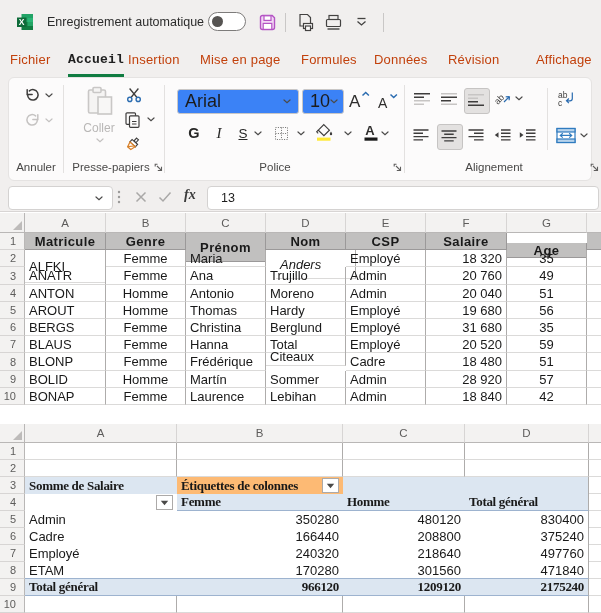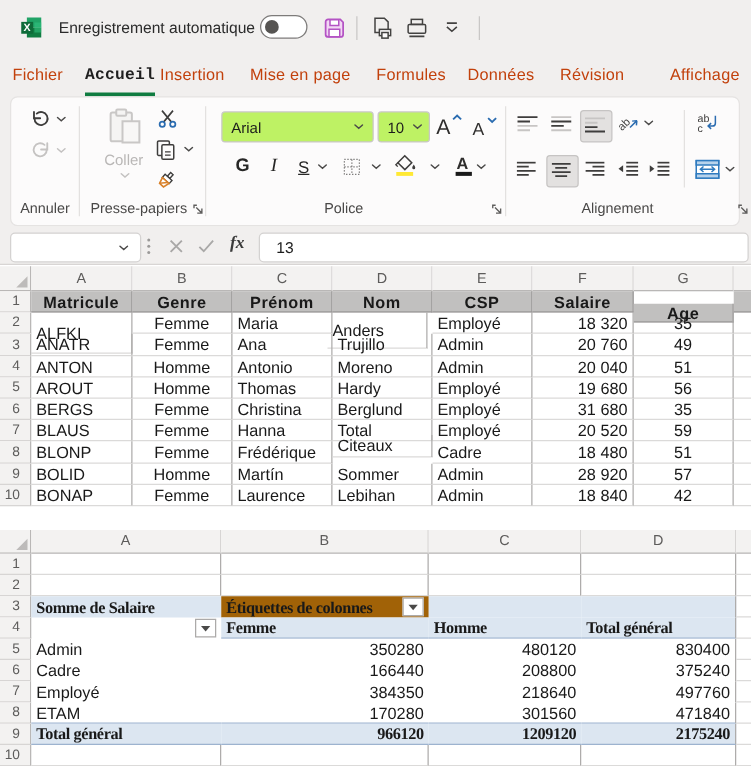--- a/index.html
+++ b/index.html
@@ -20,21 +20,21 @@
   .rtab{position:absolute;top:0;height:30px;display:flex;align-items:center;font-size:13px;letter-spacing:0.2px;color:#c2410c;cursor:default;}
   .rtab.active{font-weight:700;color:#1f1f1f;border-bottom:3px solid #107c41;height:30px;}
 
   
   #ribbon{left:8px;top:77px;width:584px;height:104px;background:#fcfbfb;border:1px solid #e5e3e2;border-radius:6px;}
   .gsep{position:absolute;top:7px;height:88px;width:1px;background:#e3e1e0;}
   .glabel{position:absolute;top:83px;height:16px;font-size:11.5px;color:#494847;text-align:center;}
   .launcher{position:absolute;width:10px;height:10px;}
   .ribbon-ic{position:absolute;}
   .disabled-label{color:#b9b7b6;}
-  .combo{position:absolute;background:#bef264;border:1px solid #c9c7c6;border-radius:3px;display:flex;align-items:center;font-size:12px;color:#1c1c1c;}
+  .combo{position:absolute;background:#3b82f6;border:1px solid #c9c7c6;border-radius:3px;display:flex;align-items:center;font-size:18px;color:#1c1c1c;}
   .selbox{position:absolute;background:#e3e1e0;border:1px solid #c6c4c3;border-radius:3px;}
   .glyphbtn{position:absolute;color:#272726;display:flex;align-items:center;justify-content:center;}
 
   
   #formulabar{left:0;top:181px;width:601px;height:31px;background:#f1efee;border-bottom:1px solid #d8d5d4;}
   .whitebox{position:absolute;background:#fff;border:1px solid #d4d2d1;border-radius:4px;}
   #fx-label{font-family:"Liberation Serif",serif;font-style:italic;font-weight:700;font-size:14px;color:#3b3b3b;}
   #formula-value{font-size:12.5px;color:#1c1c1c;}
 
   
@@ -351,31 +351,31 @@
     <div class="hd" style="left: 106px; top: 0px; width: 80px; height: 20px;">B</div>
     <div class="hd" style="left: 186px; top: 0px; width: 80px; height: 20px;">C</div>
     <div class="hd" style="left: 266px; top: 0px; width: 80px; height: 20px;">D</div>
     <div class="hd" style="left: 346px; top: 0px; width: 80px; height: 20px;">E</div>
     <div class="hd" style="left: 426px; top: 0px; width: 81px; height: 20px;">F</div>
     <div class="hd" style="left: 507px; top: 0px; width: 80px; height: 20px;">G</div>
     <div class="hd" style="left: 587px; top: 0px; width: 14px; height: 20px; border-right: none;"></div>
     <div class="hd rh" style="left: 0px; top: 20px; width: 25px; height: 17px;">1</div>
     <div class="cell h1row ac" style="left: 25px; top: 20px; width: 81px; height: 17px;">Matricule</div>
     <div class="cell h1row ac" style="left: 106px; top: 20px; width: 80px; height: 17px;">Genre</div>
-    <div class="cell h1row ac" style="left: 186px; top: 20px; width: 80px; height: 17px;">Prénom</div>
+    <div class="cell h1row ac" style="left: 186px; top: 20px; width: 80px; height: 29px;">Prénom</div>
     <div class="cell h1row ac" style="left: 266px; top: 20px; width: 80px; height: 17px;">Nom</div>
     <div class="cell h1row ac" style="left: 346px; top: 20px; width: 80px; height: 17px;">CSP</div>
     <div class="cell h1row ac" style="left: 426px; top: 20px; width: 81px; height: 17px;">Salaire</div>
     <div class="cell h1row ac" style="left: 507px; top: 30px; width: 80px; height: 15px;">Age</div>
     <div class="cell h1row noR" style="left: 587px; top: 20px; width: 14px; height: 17px;"></div>
     <div class="hd rh" style="left: 0px; top: 37px; width: 25px; height: 17px;">2</div>
     <div class="cell al" style="left: 25px; top: 37px; width: 81px; height: 33px;">ALFKI</div>
     <div class="cell ac" style="left: 106px; top: 37px; width: 80px; height: 17px;">Femme</div>
     <div class="cell al" style="left: 186px; top: 37px; width: 80px; height: 17px;">Maria</div>
-    <div class="cell al" style="left: 262px; top: 37px; width: 80px; height: 29px;">Anders</div>
+    <div class="cell al" style="left: 276px; top: 37px; width: 80px; height: 29px; font-style: italic;">Anders</div>
     <div class="cell al" style="left: 346px; top: 37px; width: 80px; height: 17px;">Employé</div>
     <div class="cell ar" style="left: 426px; top: 37px; width: 81px; height: 17px;">18 320</div>
     <div class="cell ac" style="left: 507px; top: 37px; width: 80px; height: 17px;">35</div>
     <div class="cell noR" style="left: 587px; top: 37px; width: 14px; height: 17px;"></div>
     <div class="hd rh" style="left: 0px; top: 54px; width: 25px; height: 18px;">3</div>
     <div class="cell al" style="left: 25px; top: 54px; width: 81px; height: 18px;">ANATR</div>
     <div class="cell ac" style="left: 106px; top: 54px; width: 80px; height: 18px;">Femme</div>
     <div class="cell al" style="left: 186px; top: 54px; width: 80px; height: 18px;">Ana</div>
     <div class="cell al" style="left: 266px; top: 54px; width: 80px; height: 18px;">Trujillo</div>
     <div class="cell al" style="left: 346px; top: 54px; width: 80px; height: 18px;">Admin</div>
@@ -462,21 +462,21 @@
     <div class="cell al" style="left: 465px; top: 19px; width: 124px; height: 17px;"></div>
     <div class="cell noR" style="left: 589px; top: 19px; width: 12px; height: 17px;"></div>
     <div class="hd rh" style="left: 0px; top: 36px; width: 25px; height: 17px;">2</div>
     <div class="cell al" style="left: 25px; top: 36px; width: 152px; height: 17px;"></div>
     <div class="cell al" style="left: 177px; top: 36px; width: 166px; height: 17px;"></div>
     <div class="cell al" style="left: 343px; top: 36px; width: 122px; height: 17px;"></div>
     <div class="cell al" style="left: 465px; top: 36px; width: 124px; height: 17px;"></div>
     <div class="cell noR" style="left: 589px; top: 36px; width: 12px; height: 17px;"></div>
     <div class="hd rh" style="left: 0px; top: 53px; width: 25px; height: 17px;">3</div>
     <div class="cell al b" style="left: 25px; top: 53px; width: 152px; height: 17px; background: rgb(220, 230, 241); border-right: none; border-bottom: none;">Somme de Salaire</div>
-    <div class="cell al b" style="left: 177px; top: 53px; width: 166px; height: 17px; background: #a16207; border-right: none; border-bottom: none;">Étiquettes de colonnes</div>
+    <div class="cell al b" style="left: 177px; top: 53px; width: 166px; height: 17px; background: #fdba74; border-right: none; border-bottom: none;">Étiquettes de colonnes</div>
     <div class="cell al" style="left: 343px; top: 53px; width: 122px; height: 17px; background: rgb(220, 230, 241); border-right: none; border-bottom: none;"></div>
     <div class="cell al" style="left: 465px; top: 53px; width: 124px; height: 17px; background: rgb(220, 230, 241); border-bottom: none;"></div>
     <div class="cell noR" style="left: 589px; top: 53px; width: 12px; height: 17px;"></div>
     <div class="hd rh" style="left: 0px; top: 70px; width: 25px; height: 17px;">4</div>
     <div class="cell al b" style="left: 177px; top: 70px; width: 166px; height: 17px; background: rgb(220, 230, 241); border-right: none; border-bottom: 1px solid rgb(157, 179, 207);">Femme</div>
     <div class="cell al b" style="left: 343px; top: 70px; width: 122px; height: 17px; background: rgb(220, 230, 241); border-right: none; border-bottom: 1px solid rgb(157, 179, 207);">Homme</div>
     <div class="cell al b" style="left: 465px; top: 70px; width: 124px; height: 17px; background: rgb(220, 230, 241); border-bottom: 1px solid rgb(157, 179, 207);">Total général</div>
     <div class="cell noR" style="left: 589px; top: 70px; width: 12px; height: 17px;"></div>
     <div class="hd rh" style="left: 0px; top: 87px; width: 25px; height: 17px;">5</div>
     <div class="cell al" style="left: 25px; top: 87px; width: 152px; height: 17px; background: rgb(255, 255, 255); border-right: none; border-bottom: none;">Admin</div>
@@ -485,21 +485,21 @@
     <div class="cell ar" style="left: 465px; top: 87px; width: 124px; height: 17px; background: rgb(255, 255, 255); border-bottom: none;">830400</div>
     <div class="cell noR" style="left: 589px; top: 87px; width: 12px; height: 17px;"></div>
     <div class="hd rh" style="left: 0px; top: 104px; width: 25px; height: 17px;">6</div>
     <div class="cell al" style="left: 25px; top: 104px; width: 152px; height: 17px; background: rgb(255, 255, 255); border-right: none; border-bottom: none;">Cadre</div>
     <div class="cell ar" style="left: 177px; top: 104px; width: 166px; height: 17px; background: rgb(255, 255, 255); border-right: none; border-bottom: none;">166440</div>
     <div class="cell ar" style="left: 343px; top: 104px; width: 122px; height: 17px; background: rgb(255, 255, 255); border-right: none; border-bottom: none;">208800</div>
     <div class="cell ar" style="left: 465px; top: 104px; width: 124px; height: 17px; background: rgb(255, 255, 255); border-bottom: none;">375240</div>
     <div class="cell noR" style="left: 589px; top: 104px; width: 12px; height: 17px;"></div>
     <div class="hd rh" style="left: 0px; top: 121px; width: 25px; height: 17px;">7</div>
     <div class="cell al" style="left: 25px; top: 121px; width: 152px; height: 17px; background: rgb(255, 255, 255); border-right: none; border-bottom: none;">Employé</div>
-    <div class="cell ar" style="left: 177px; top: 121px; width: 166px; height: 17px; background: rgb(255, 255, 255); border-right: none; border-bottom: none;">384350</div>
+    <div class="cell ar" style="left: 177px; top: 121px; width: 166px; height: 17px; background: rgb(255, 255, 255); border-right: none; border-bottom: none;">240320</div>
     <div class="cell ar" style="left: 343px; top: 121px; width: 122px; height: 17px; background: rgb(255, 255, 255); border-right: none; border-bottom: none;">218640</div>
     <div class="cell ar" style="left: 465px; top: 121px; width: 124px; height: 17px; background: rgb(255, 255, 255); border-bottom: none;">497760</div>
     <div class="cell noR" style="left: 589px; top: 121px; width: 12px; height: 17px;"></div>
     <div class="hd rh" style="left: 0px; top: 138px; width: 25px; height: 17px;">8</div>
     <div class="cell al" style="left: 25px; top: 138px; width: 152px; height: 17px; background: rgb(255, 255, 255); border-right: none; border-bottom: 1px solid rgb(157, 179, 207);">ETAM</div>
     <div class="cell ar" style="left: 177px; top: 138px; width: 166px; height: 17px; background: rgb(255, 255, 255); border-right: none; border-bottom: 1px solid rgb(157, 179, 207);">170280</div>
     <div class="cell ar" style="left: 343px; top: 138px; width: 122px; height: 17px; background: rgb(255, 255, 255); border-right: none; border-bottom: 1px solid rgb(157, 179, 207);">301560</div>
     <div class="cell ar" style="left: 465px; top: 138px; width: 124px; height: 17px; background: rgb(255, 255, 255); border-bottom: 1px solid rgb(157, 179, 207);">471840</div>
     <div class="cell noR" style="left: 589px; top: 138px; width: 12px; height: 17px;"></div>
     <div class="hd rh" style="left: 0px; top: 155px; width: 25px; height: 17px;">9</div>

